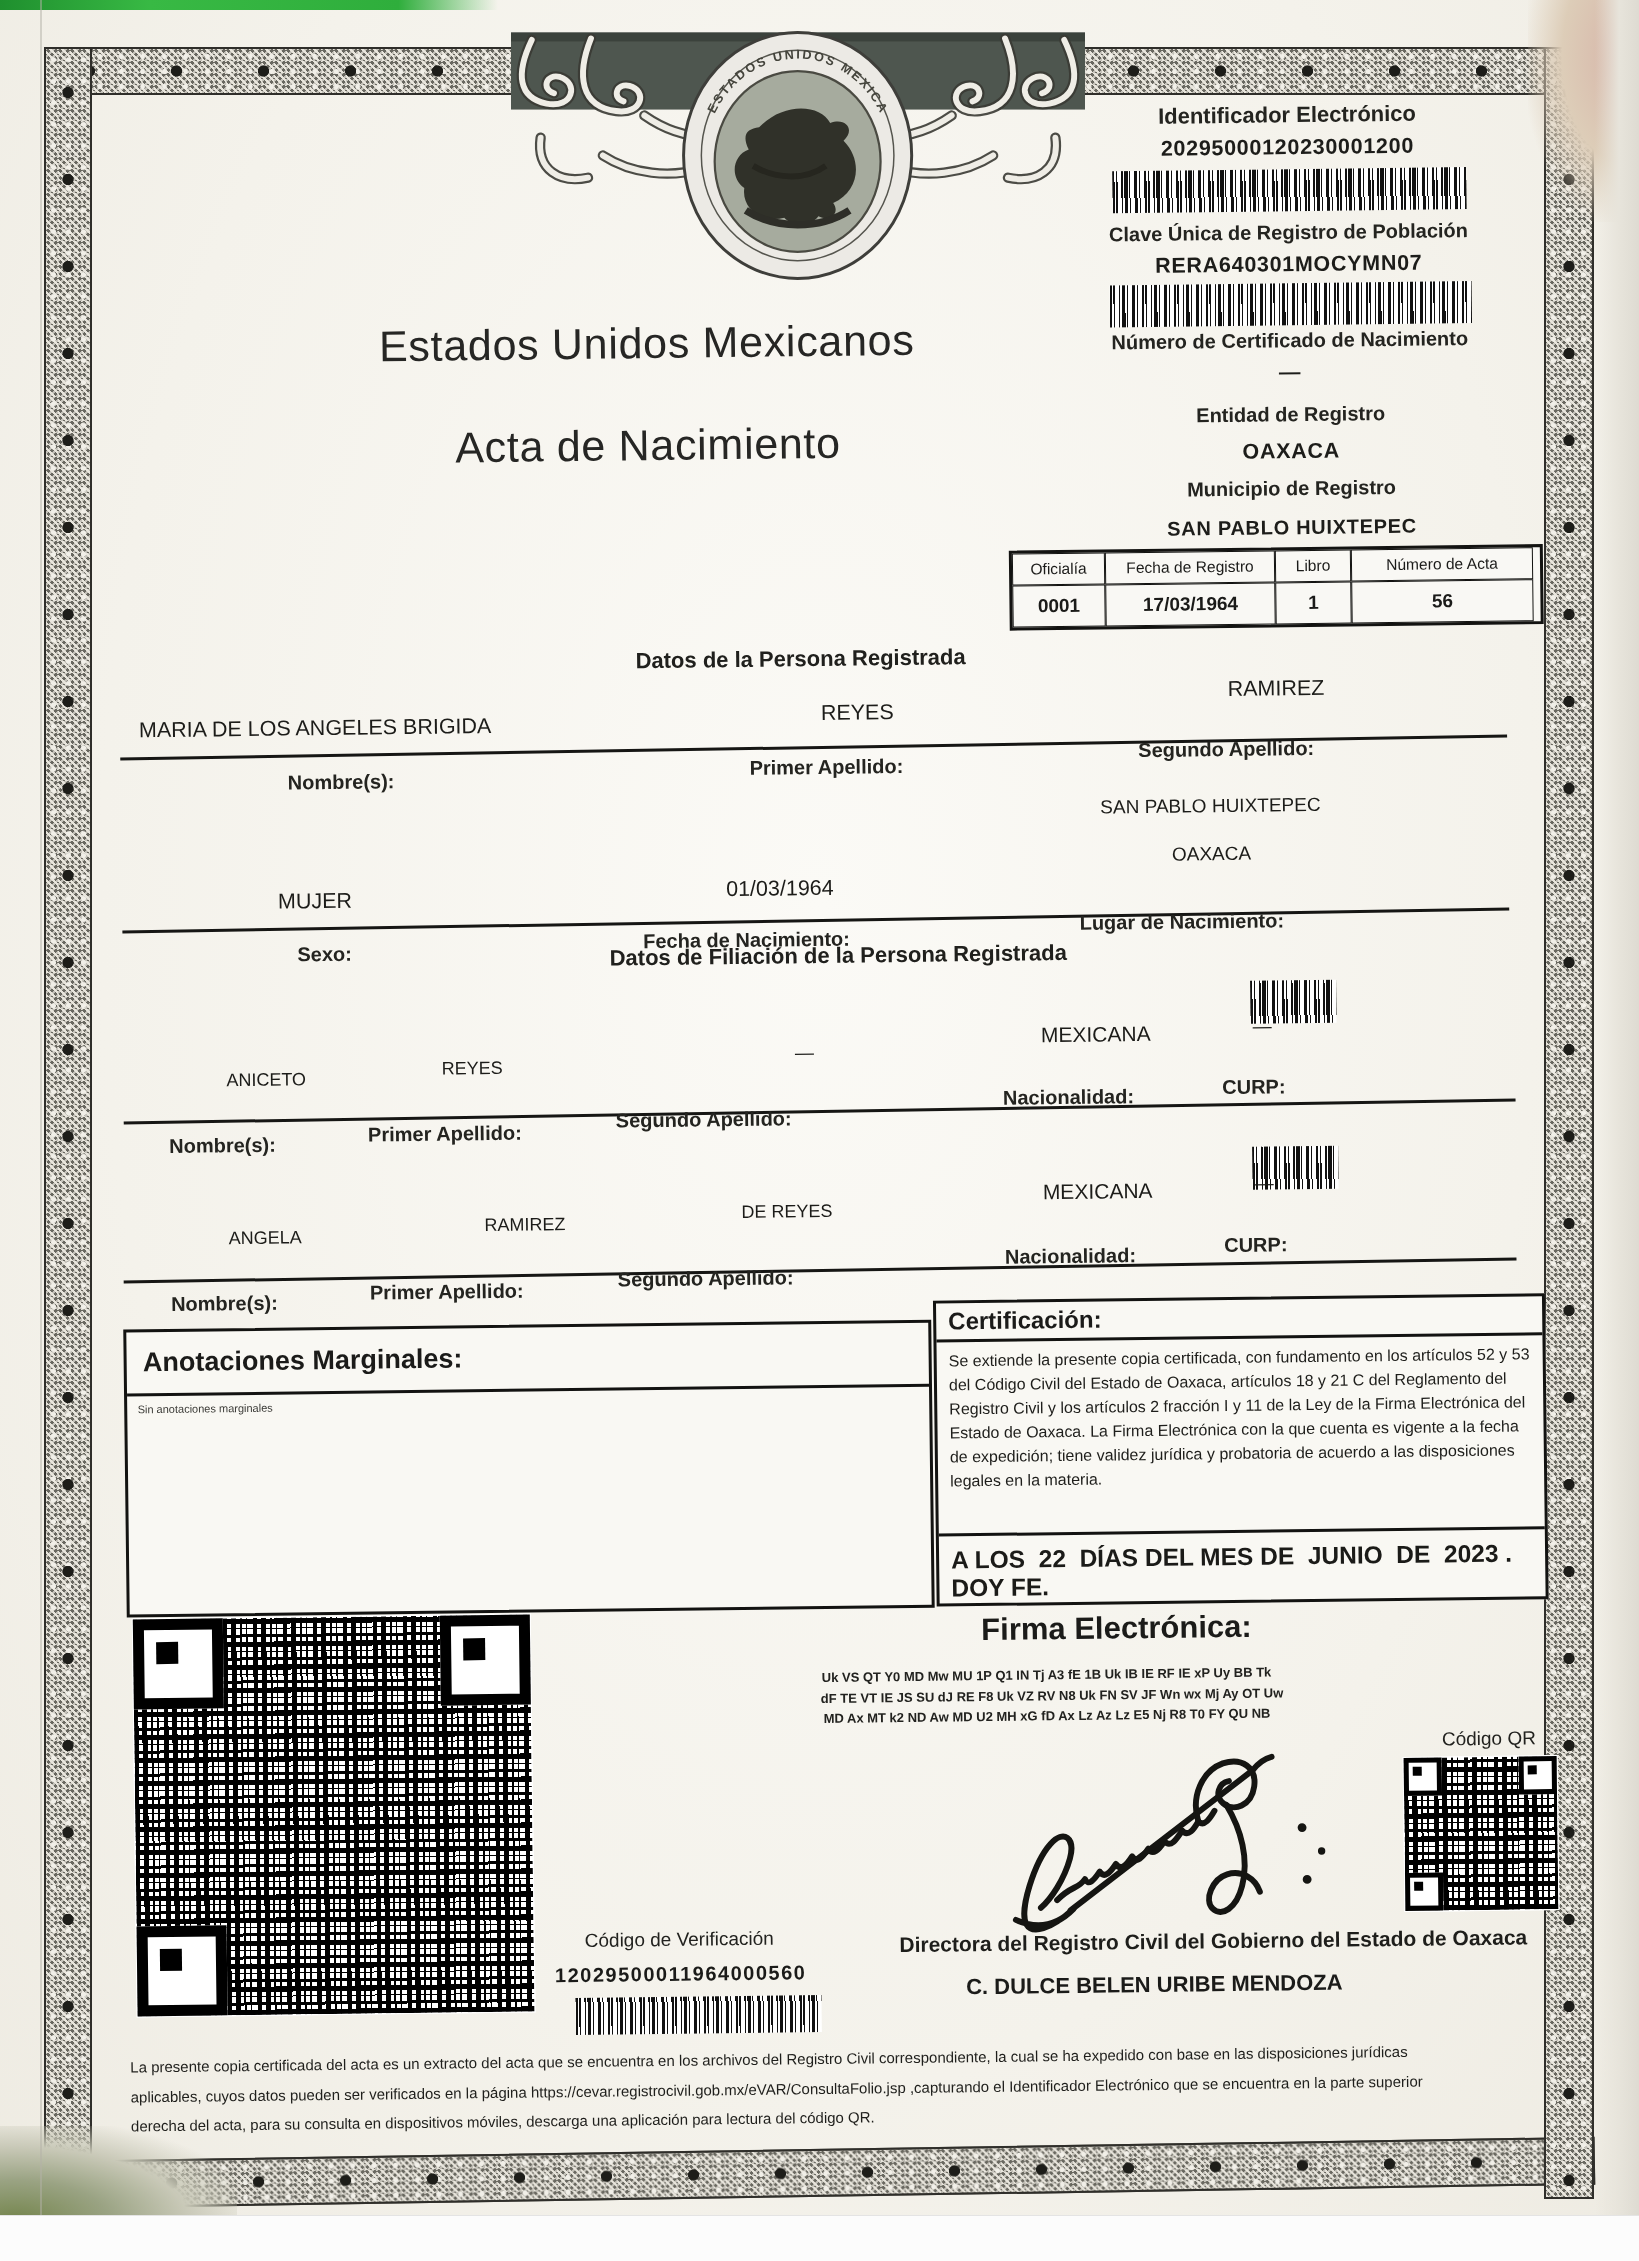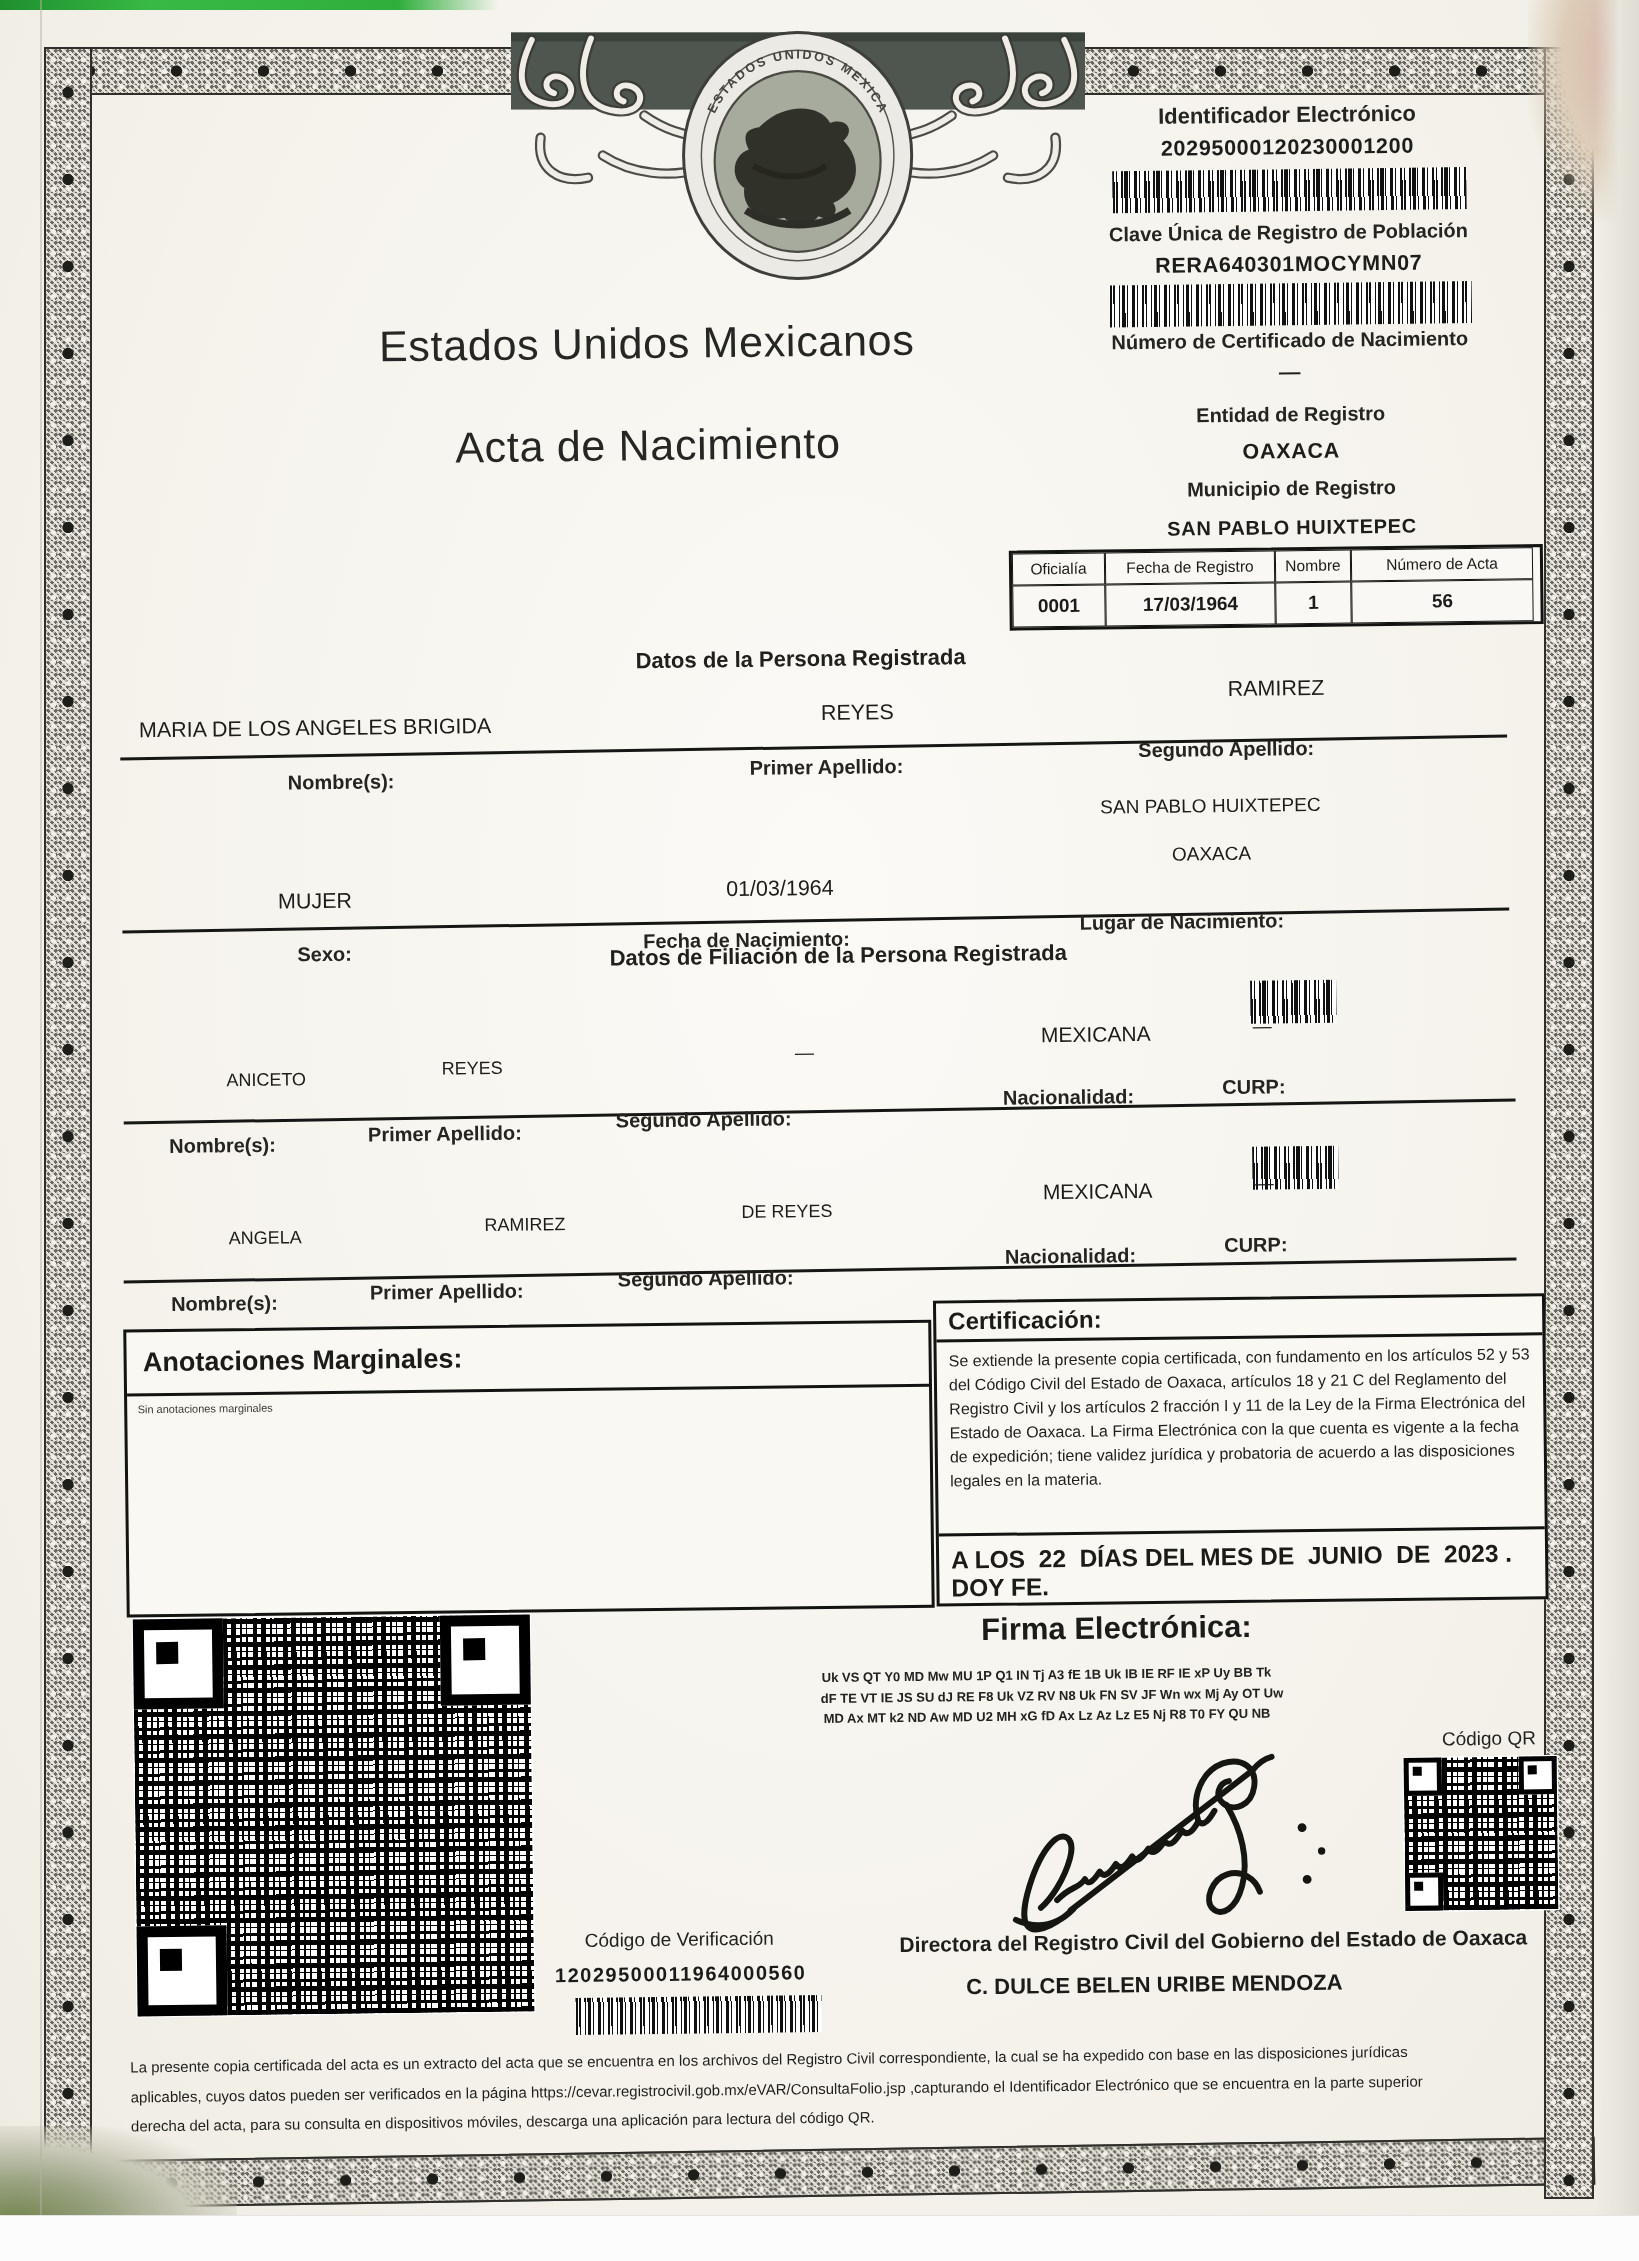--- a/index.html
+++ b/index.html
@@ -238,21 +238,21 @@
     <div class="abs rcol rlab" id="ncn-label">Número de Certificado de Nacimiento</div>
     <div class="abs rcol rval" id="ncn-value">—</div>
     <div class="abs rcol rlab" id="ent-label">Entidad de Registro</div>
     <div class="abs rcol rval" id="ent-value">OAXACA</div>
     <div class="abs rcol rlab" id="mun-label">Municipio de Registro</div>
     <div class="abs rcol rval" id="mun-value">SAN PABLO HUIXTEPEC</div>
 
     <div class="abs" id="reg-table">
       <div class="cell h">Oficialía</div>
       <div class="cell h">Fecha de Registro</div>
-      <div class="cell h">Nombre</div>
+      <div class="cell h">Libro</div>
       <div class="cell h">Número de Acta</div>
       <div class="cell d">0001</div>
       <div class="cell d">17/03/1964</div>
       <div class="cell d">1</div>
       <div class="cell d">56</div>
     </div>
 
     <div class="abs ctr sect" id="sect-person">Datos de la Persona Registrada</div>
     <div class="abs val" id="v-name">MARIA DE LOS ANGELES BRIGIDA</div>
     <div class="abs ctr val" id="v-ap1">REYES</div>

